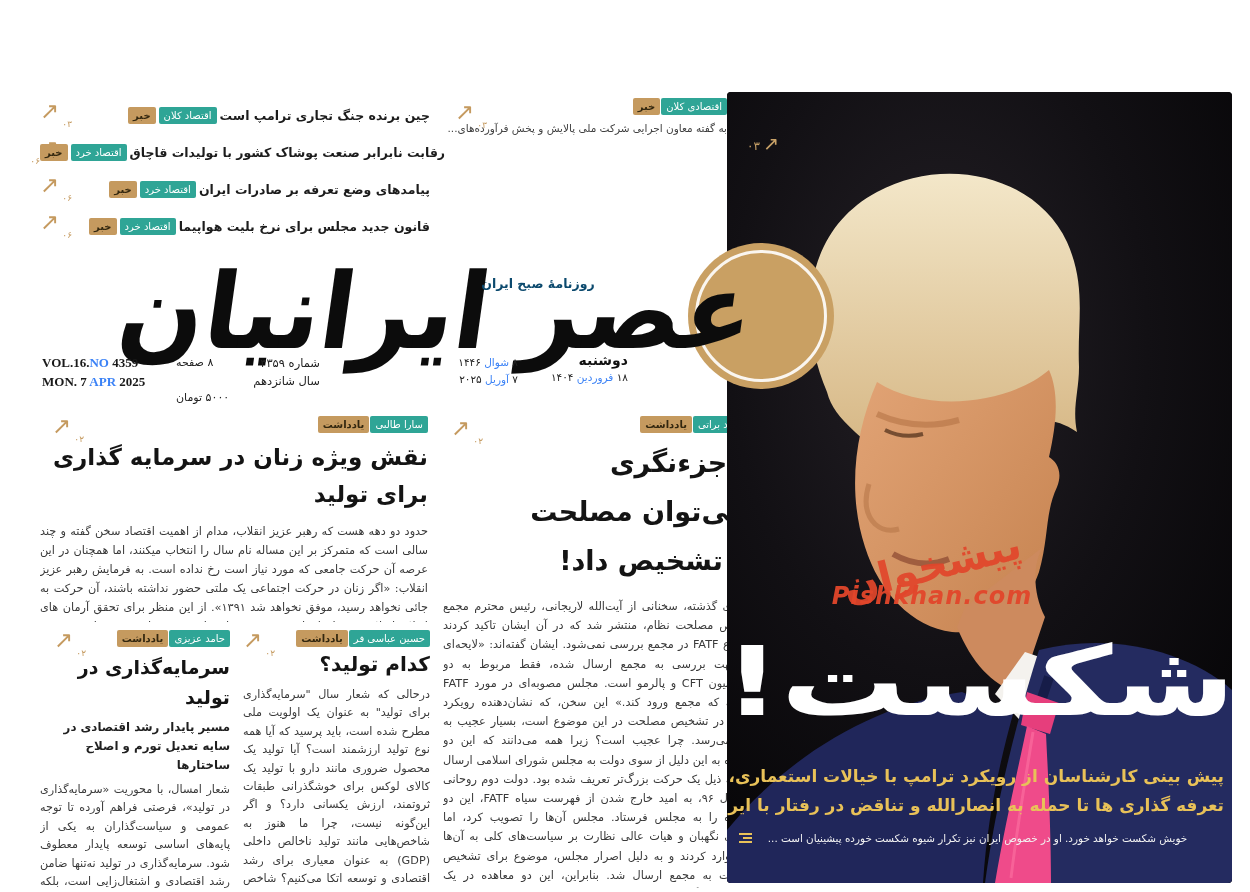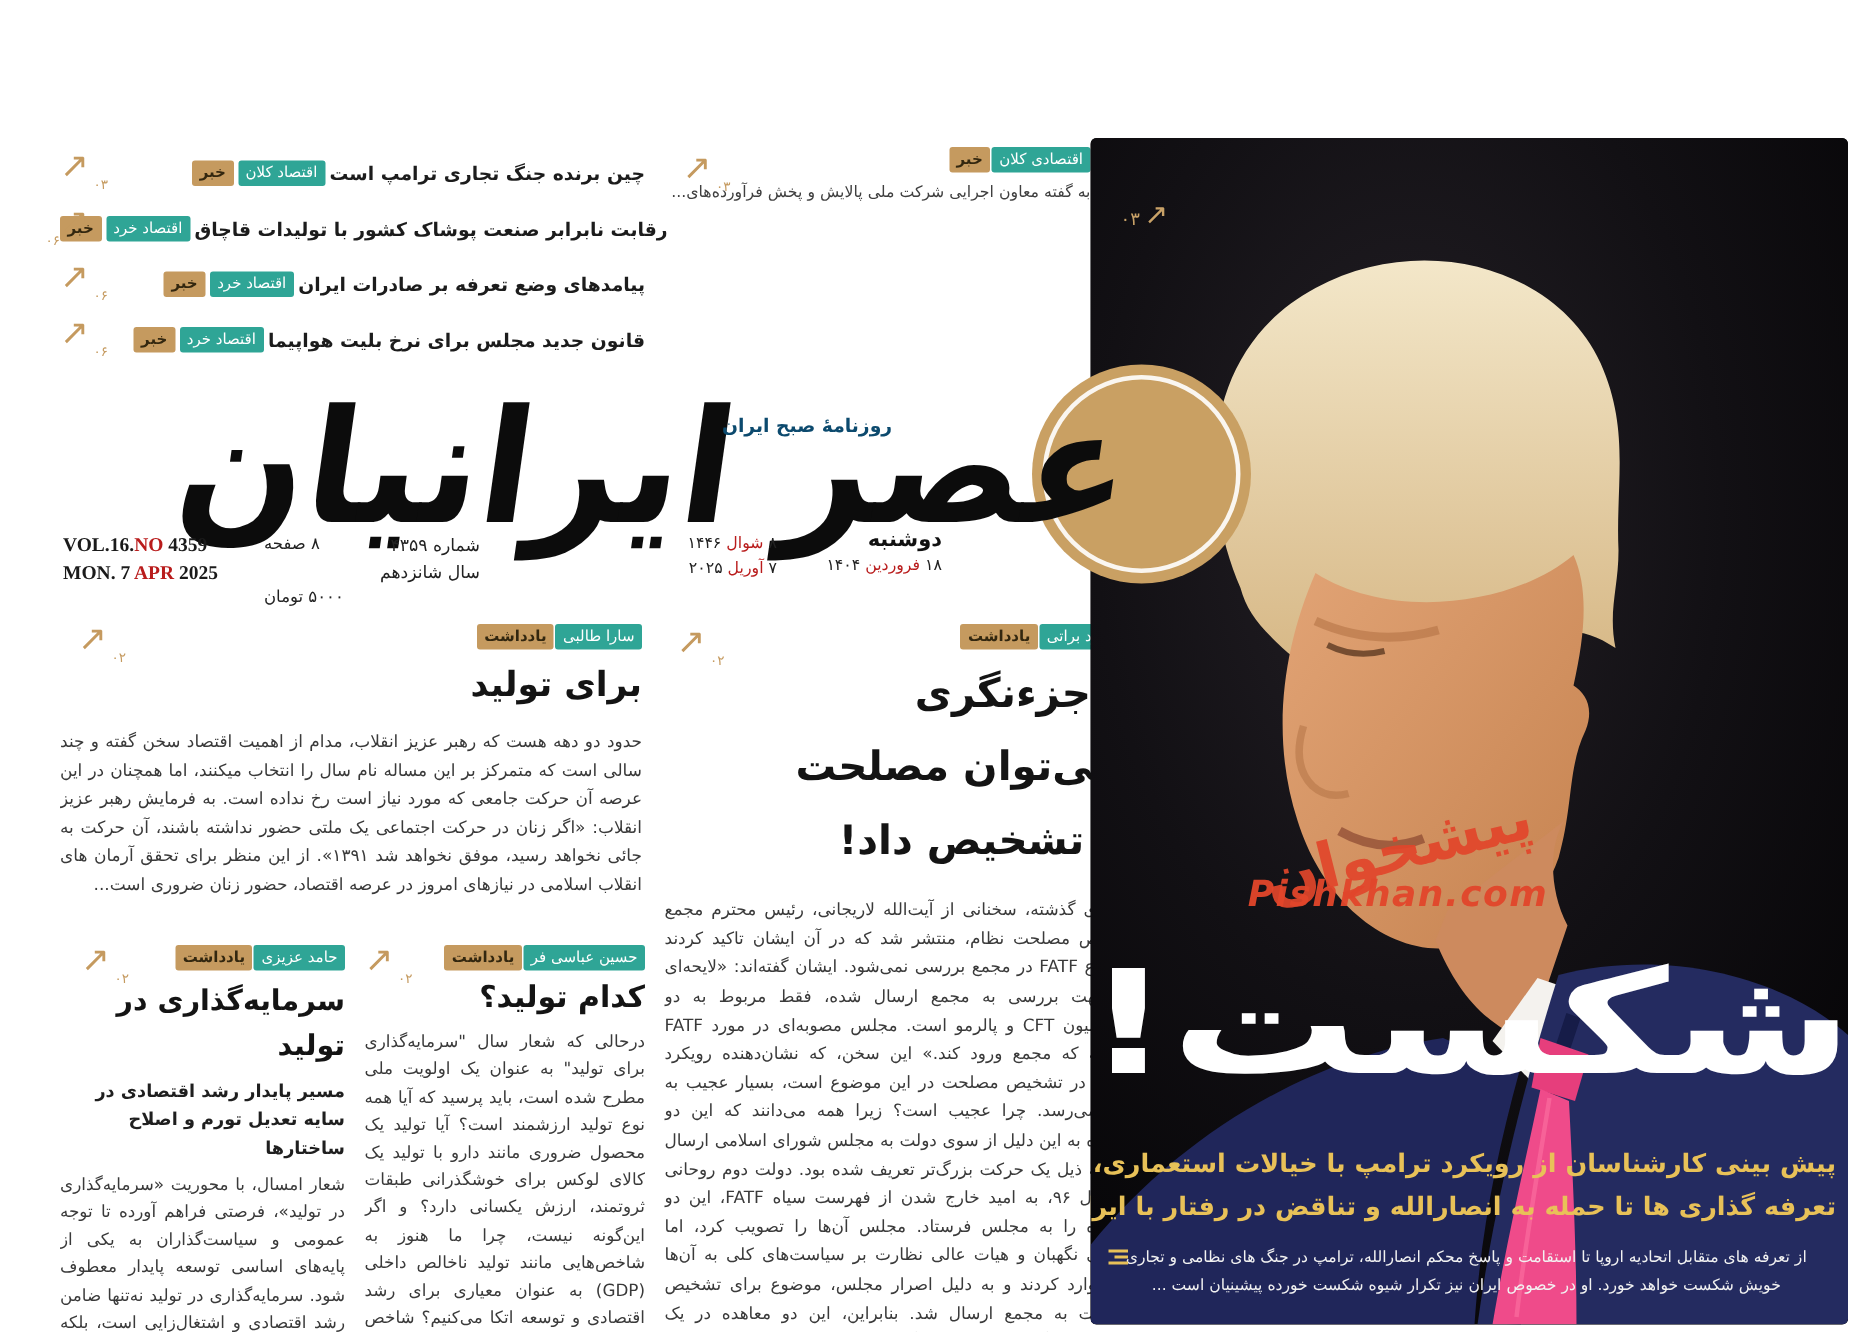--- a/index.html
+++ b/index.html
@@ -35,21 +35,21 @@
   .tagline{position:absolute;left:478px;top:257px;width:120px;text-align:center;
            font-size:12.5px;font-weight:bold;color:#0c4a6e;z-index:7;letter-spacing:1px;margin-top:19px;}
   .logo-circle{position:absolute;left:688px;top:243px;width:146px;height:146px;border-radius:50%;
                background:#c9a063;z-index:5;}
   .logo-ring{position:absolute;inset:7px;border:3px solid rgba(255,255,255,.9);border-radius:50%;}
   .logo-text{position:absolute;left:50px;top:248px;width:770px;height:150px;text-align:center;
              font-size:100px;line-height:130px;font-weight:bold;color:#0c0c0c;z-index:6;
              transform:skewX(-8deg) scaleY(1.05);letter-spacing:-3px;white-space:nowrap;}
   .dg{position:absolute;z-index:7;}
   .dg .l1,.dg .l2{display:block;white-space:nowrap;}
-  .goldtxt{color:#b91c1c;}
+  .goldtxt{color:#3b82f6;}
   .dg-weekday{left:553px;top:352px;width:75px;text-align:right;}
   .dg-weekday .l1{font-size:14px;font-weight:bold;color:#111;}
   .dg-weekday .l2{font-size:10.5px;color:#222;margin-top:3px;}
   .dg-hijri{left:458px;top:356px;width:60px;text-align:right;font-size:10.5px;color:#222;}
   .dg-hijri .l2{margin-top:5px;}
   .dg-issue{left:248px;top:356px;width:72px;text-align:right;font-size:11.5px;color:#222;}
   .dg-issue .l2{margin-top:4px;}
   .dg-pages{left:176px;top:356px;width:54px;text-align:left;font-size:11px;color:#222;}
   .dg-pages .l2{margin-top:22px;}
   .dg-en{left:42px;top:355px;width:118px;text-align:left;direction:ltr;
@@ -206,20 +206,21 @@
   <div class="talebi">
     <span class="pager">
         <span class="arr">↗</span>
         <span class="num">۰۲</span>
       </span>
     <div class="badges">
       <span class="badge gold">یادداشت</span>
       <span class="badge teal">سارا طالبی</span>
     </div>
     <div class="note-title">
+      <div>نقش ویژه زنان در سرمایه گذاری</div>
       <div>برای تولید</div>
     </div>
     <div class="note-body">حدود دو دهه هست که رهبر عزیز انقلاب، مدام از اهمیت اقتصاد سخن گفته و چند سالی است که متمرکز بر این مساله نام سال را انتخاب میکنند، اما همچنان در این عرصه آن حرکت جامعی که مورد نیاز است رخ نداده است. به فرمایش رهبر عزیز انقلاب: «اگر زنان در حرکت اجتماعی یک ملتی حضور نداشته باشند، آن حرکت به جائی نخواهد رسید، موفق نخواهد شد ۱۳۹۱». از این منظر برای تحقق آرمان های انقلاب اسلامی در نیازهای امروز در عرصه اقتصاد، حضور زنان ضروری است...</div>
   </div>
 
   <div class="barati">
     <span class="pager">
         <span class="arr">↗</span>
         <span class="num">۰۲</span>
       </span>
@@ -315,18 +316,17 @@
       <div>پیش بینی کارشناسان از رویکرد ترامپ با خیالات استعماری، از</div>
       <div>تعرفه گذاری ها تا حمله به انصارالله و تناقض در رفتار با ایران</div>
     </div>
 
     <div class="cover-desc">
       <span class="qicon">
           <i></i>
           <i></i>
           <i></i>
         </span>
-      <div>از تعرفه های متقابل اتحادیه اروپا تا استقامت و پاسخ محکم انصارالله، ترامپ در جنگ های نظامی و تجاری</div>
       <div>خویش شکست خواهد خورد. او در خصوص ایران نیز تکرار شیوه شکست خورده پیشینیان است ...</div>
     </div>
   </div>
 
 </div>
 
 </body></html>

